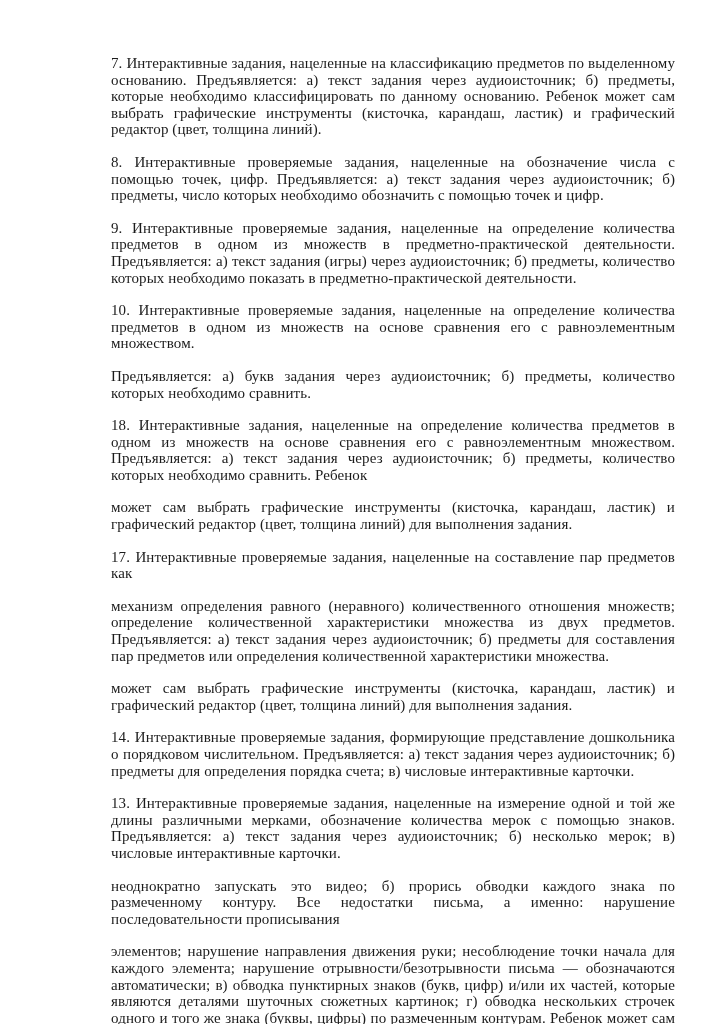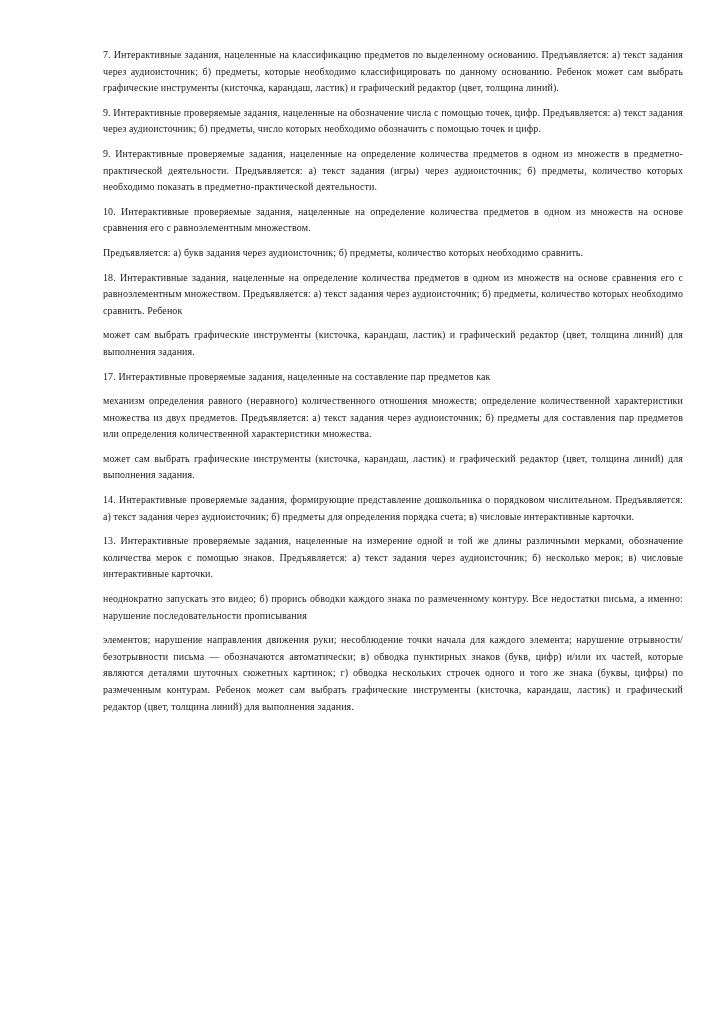--- a/index.html
+++ b/index.html
@@ -15,42 +15,42 @@
     height: 1024px;
     background: #ffffff;
   }
   .content {
     position: absolute;
     left: 95px;
     top: 39px;
     width: 596px;
   }
   .item p {
-    margin: 8px;
+    margin: 16px;
     padding: 0;
     font-family: "Liberation Serif", serif;
-    font-size: 10px;
+    font-size: 15px;
     line-height: 16.6px;
     color: #1b1b1b;
     text-align: justify;
     letter-spacing: 0.1px;
   }
 </style>
 </head>
 <body>
 
 <div class="page">
   <div class="content">
 
     <div class="item">
       <p>7. Интерактивные задания, нацеленные на классификацию предметов по выделенному основанию. Предъявляется: а) текст задания через аудиоисточник; б) предметы, которые необходимо классифицировать по данному основанию. Ребенок может сам выбрать графические инструменты (кисточка, карандаш, ластик) и графический редактор (цвет, толщина линий).</p>
     </div>
 
     <div class="item">
-      <p>9. Интерактивные проверяемые задания, нацеленные на обозначение числа с помощью точек, цифр. Предъявляется: а) текст задания через аудиоисточник; б) предметы, число которых необходимо обозначить с помощью точек и цифр.</p>
+      <p>8. Интерактивные проверяемые задания, нацеленные на обозначение числа с помощью точек, цифр. Предъявляется: а) текст задания через аудиоисточник; б) предметы, число которых необходимо обозначить с помощью точек и цифр.</p>
     </div>
 
     <div class="item">
       <p>9. Интерактивные проверяемые задания, нацеленные на определение количества предметов в одном из множеств в предметно-практической деятельности. Предъявляется: а) текст задания (игры) через аудиоисточник; б) предметы, количество которых необходимо показать в предметно-практической деятельности.</p>
     </div>
 
     <div class="item">
       <p>10. Интерактивные проверяемые задания, нацеленные на определение количества предметов в одном из множеств на основе сравнения его с равноэлементным множеством.</p>
       <p>Предъявляется: а) букв задания через аудиоисточник; б) предметы, количество которых необходимо сравнить.</p>
     </div>

